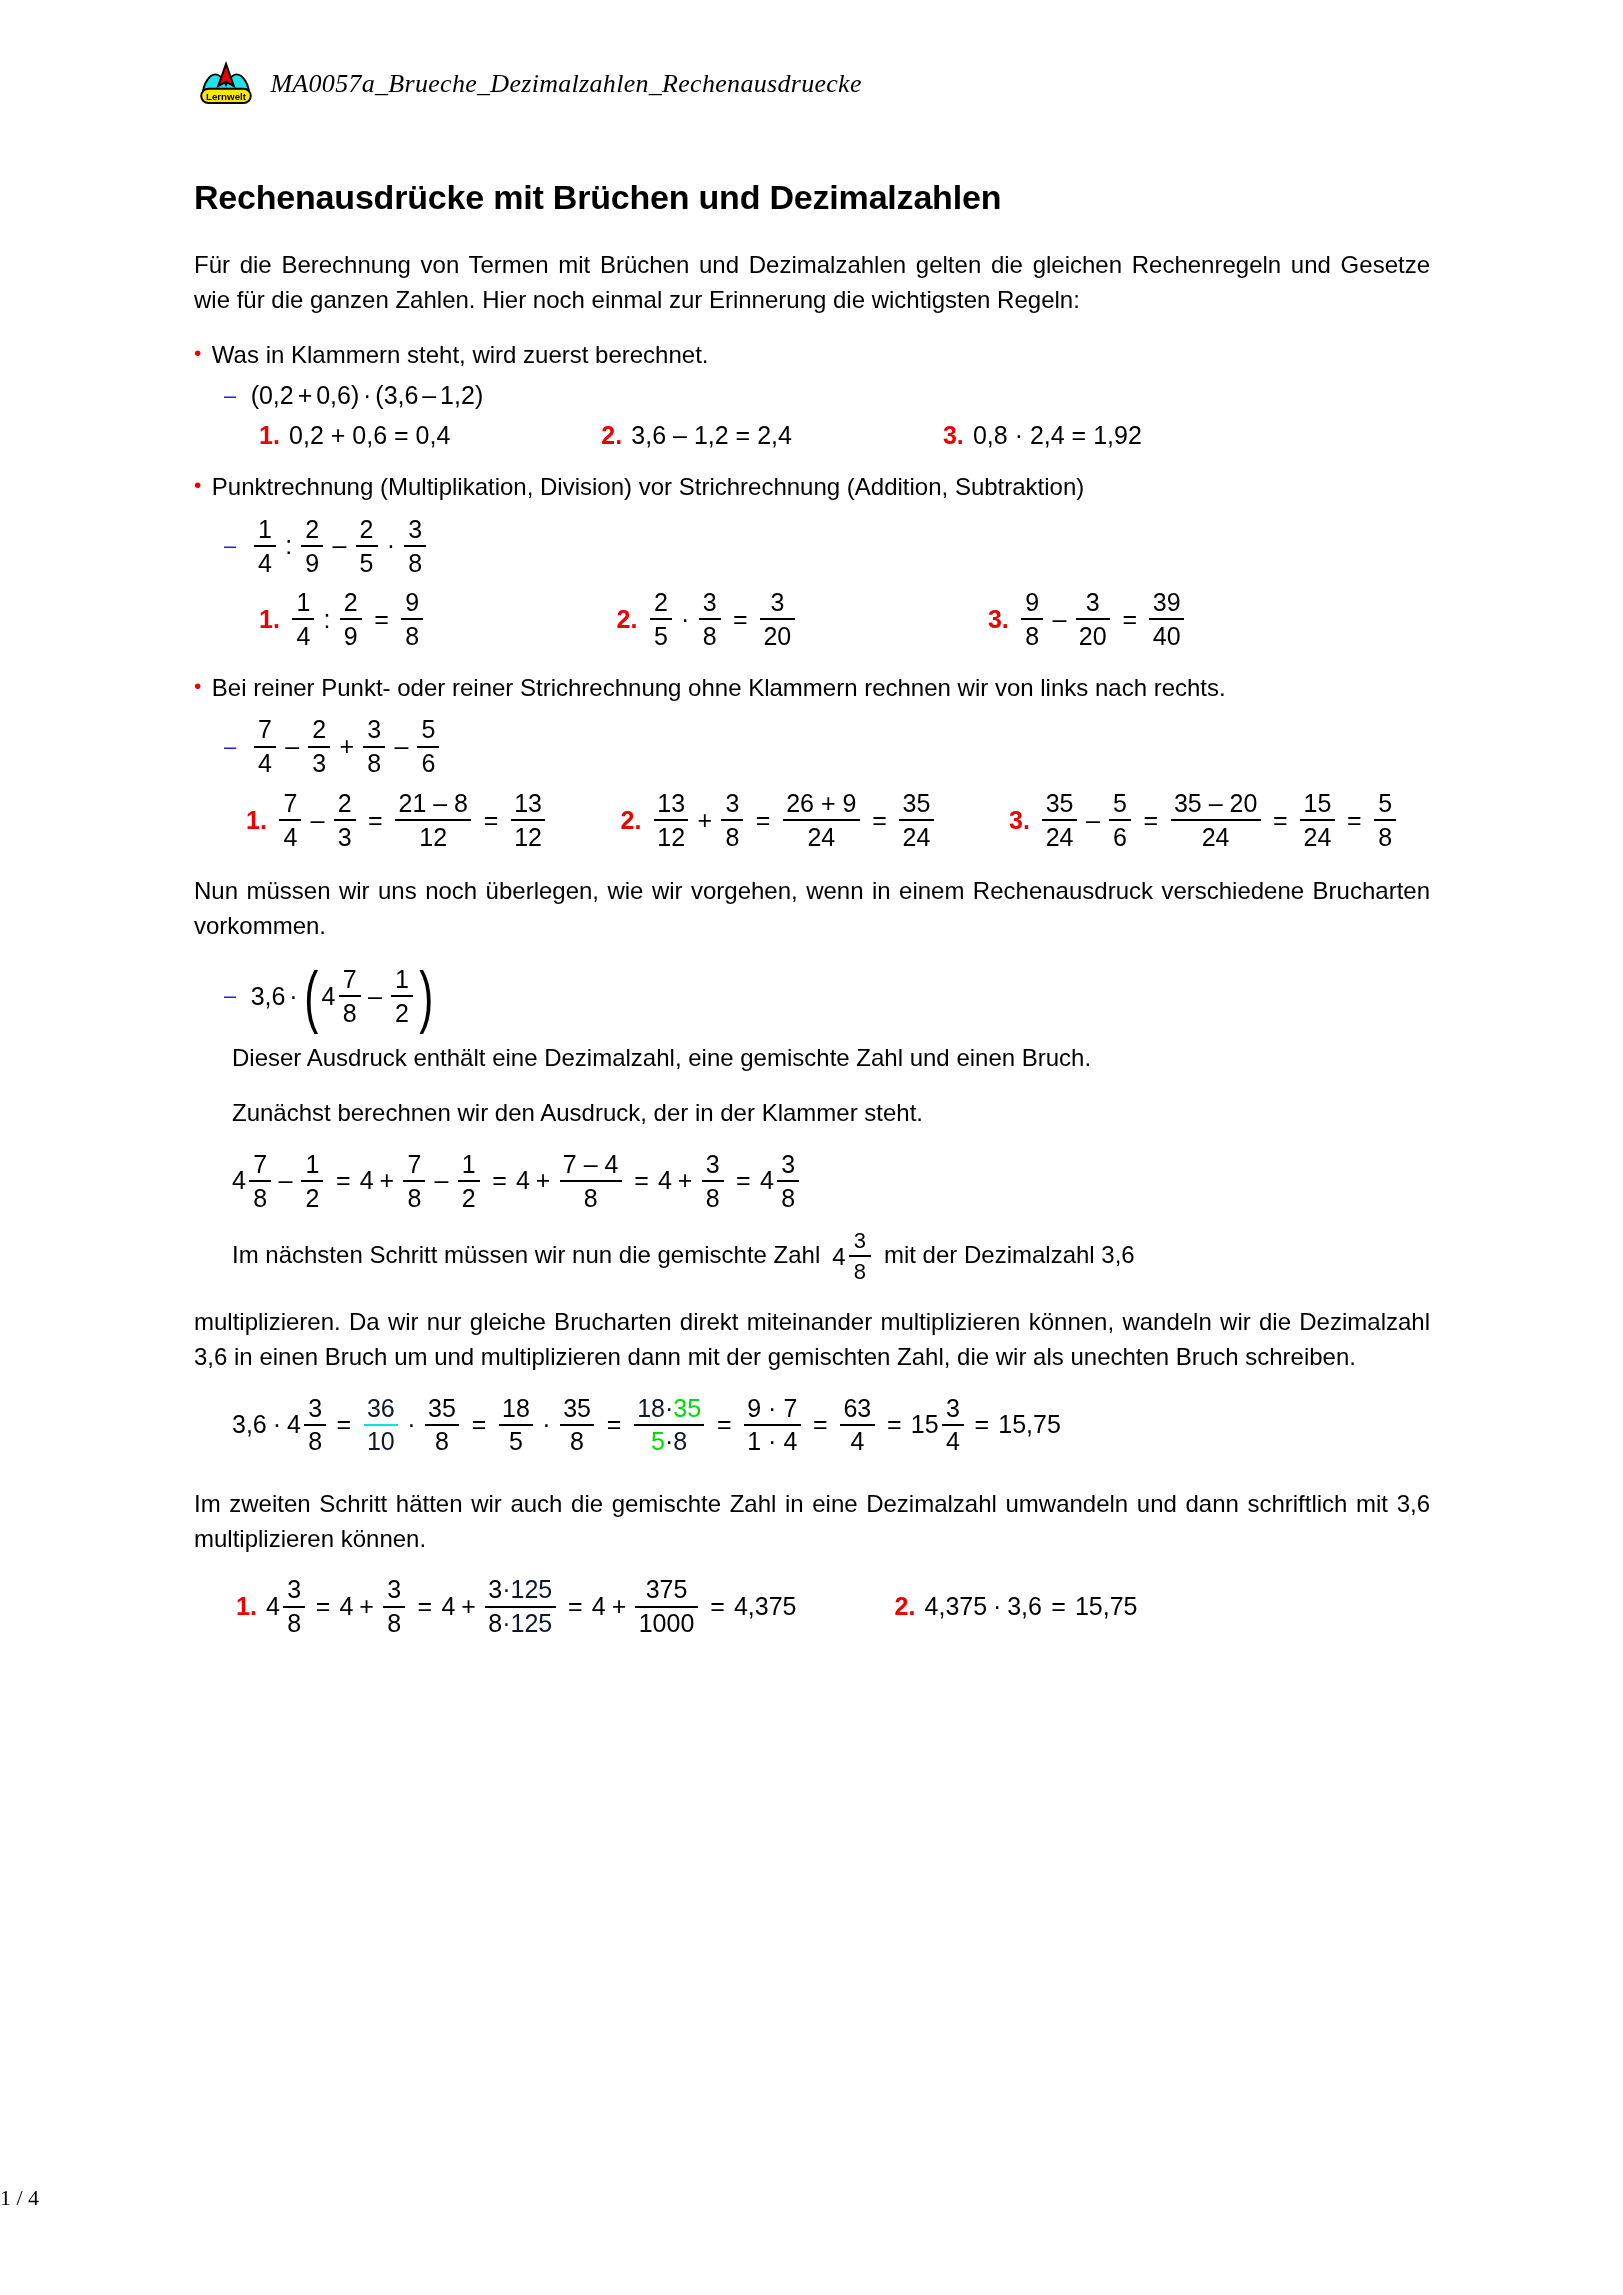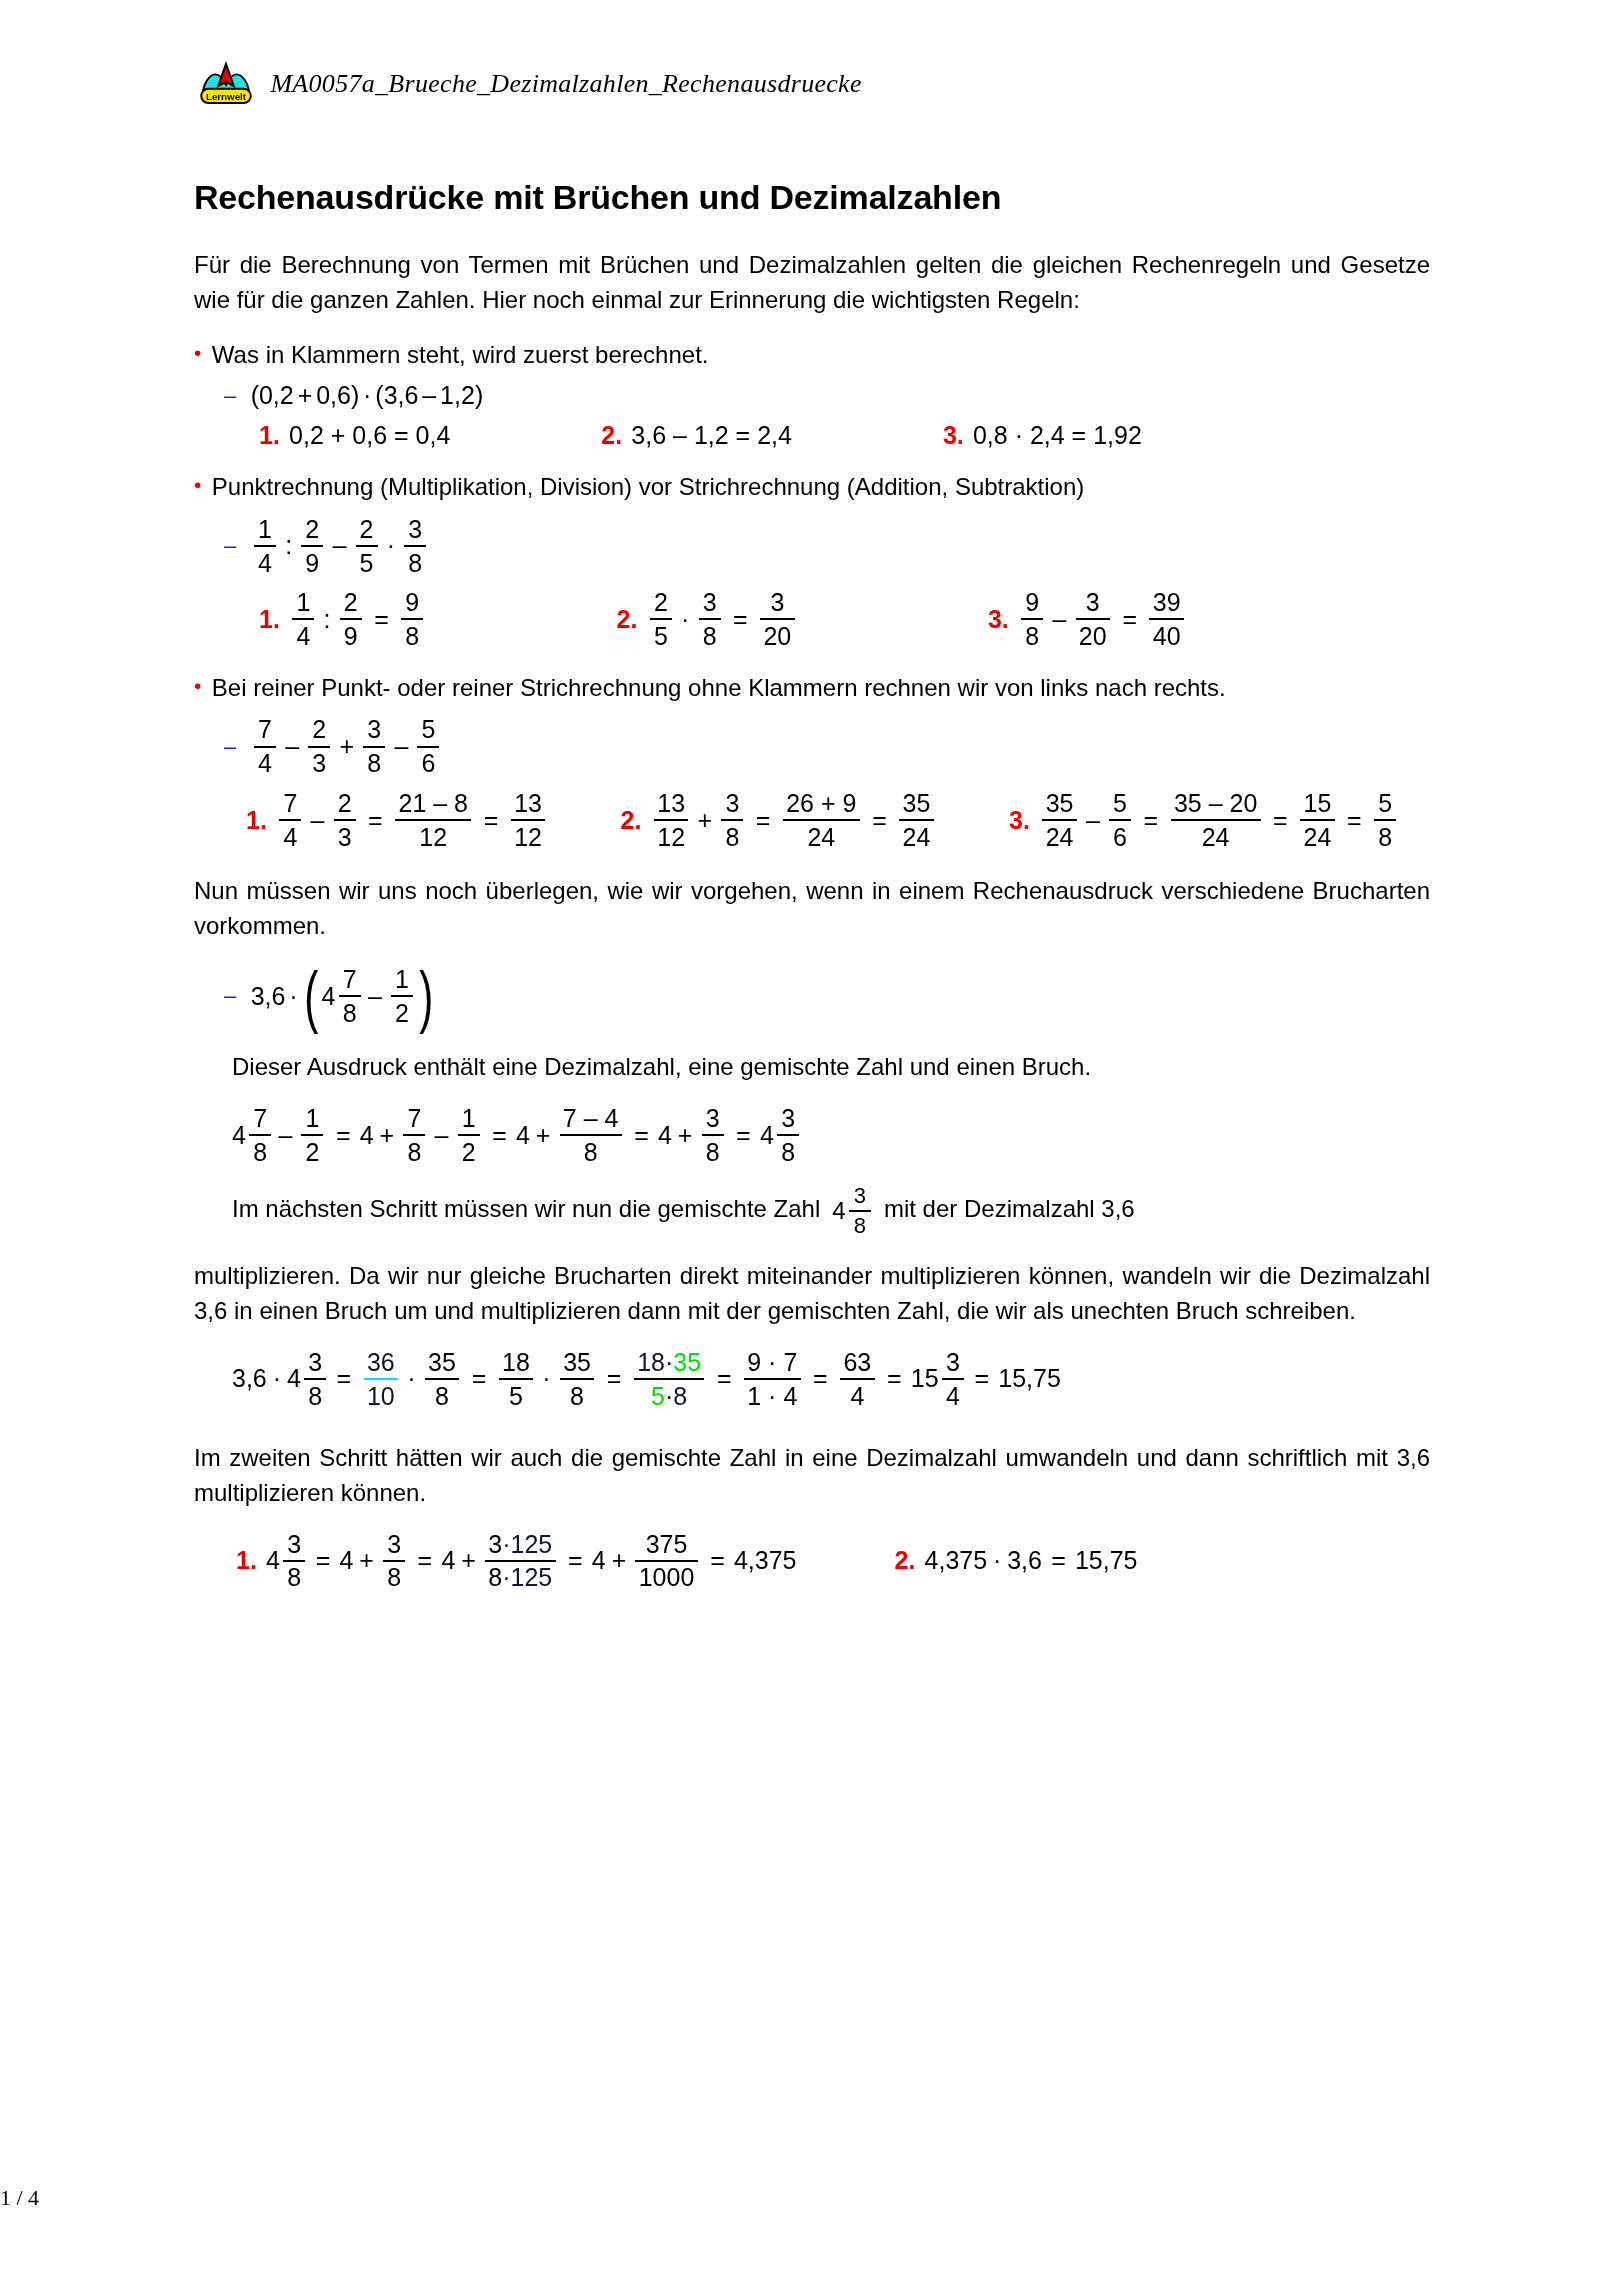--- a/index.html
+++ b/index.html
@@ -392,21 +392,22 @@
           <span class="op">–</span>
           <span class="frac">
             <span class="fr-n">1</span>
             <span class="fr-bar"></span>
             <span class="fr-d">2</span>
           </span>
           <span class="paren-big">)</span>
       </span>
     </div>
 
-    <p class="para nojust indent-block" style="margin-top:22px;">Dieser Ausdruck enthält eine Dezimalzahl, eine gemischte Zahl und einen Bruch.</p>
+    <p class="para nojust indent-block" style="margin-top:13px;">Dieser Ausdruck enthält eine Dezimalzahl, eine gemischte Zahl und einen Bruch.</p>
+    <p class="para nojust indent-block">Zunächst berechnen wir den Ausdruck, der in der Klammer steht.</p>
 
     <div class="eq-line">
       <span class="math" id="calc-klammer">
           <span class="mixed">
             <span class="whole">4</span>
             <span class="frac noside">
               <span class="fr-n">7</span>
               <span class="fr-bar"></span>
               <span class="fr-d">8</span>
             </span>

